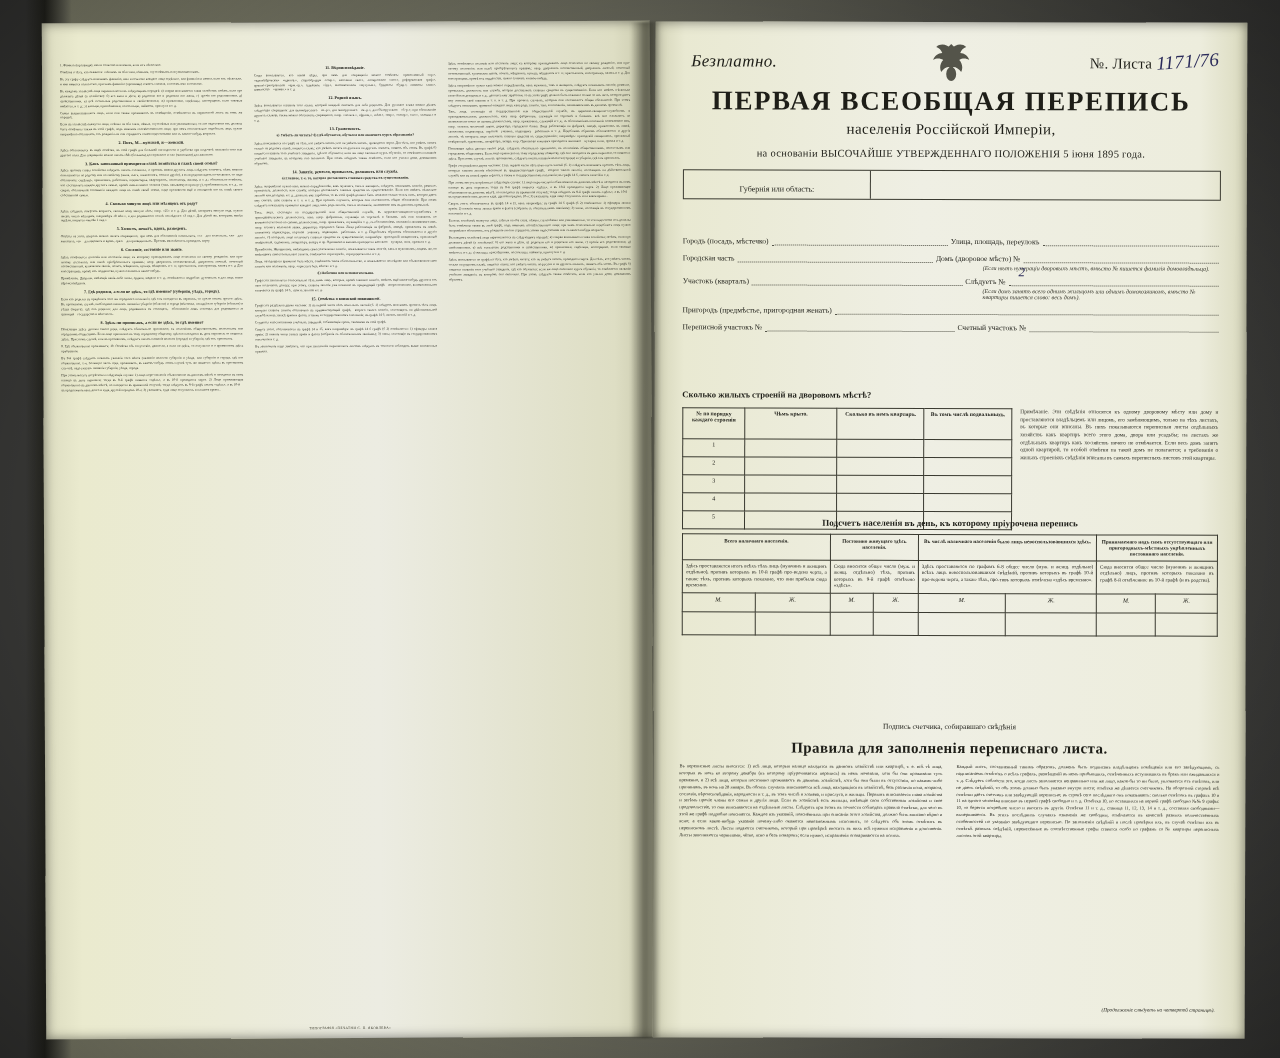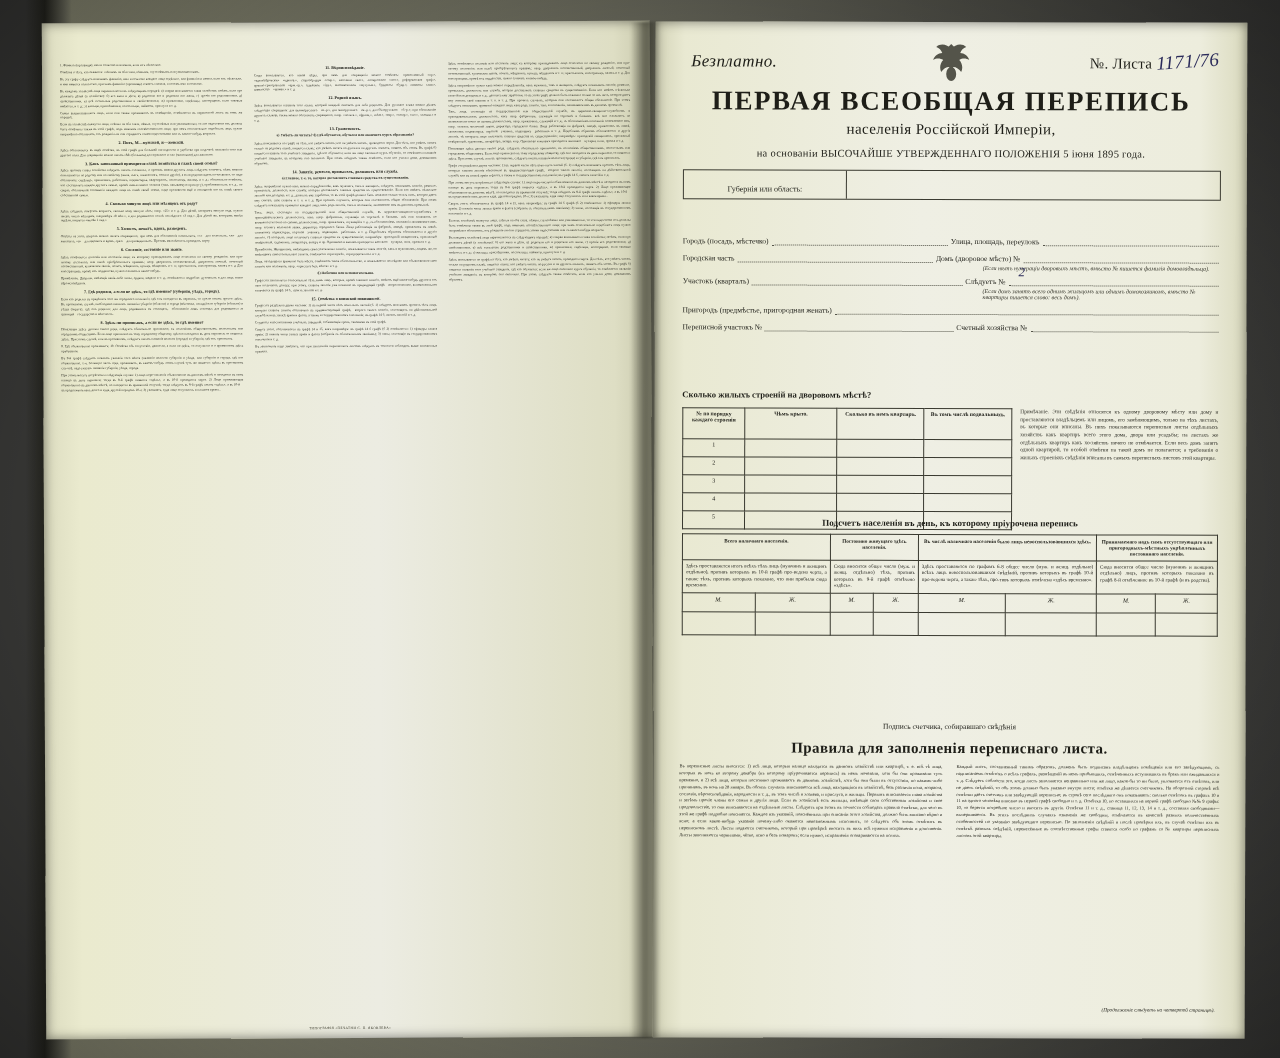--- a/index.html
+++ b/index.html
@@ -79,21 +79,21 @@
     font-size:15px;letter-spacing:0.4px;
   }
   .rp-sub2{
     position:absolute;left:0;top:126px;width:592px;text-align:center;
     font-size:10.5px;letter-spacing:0.3px;
   }
   .box-main{
     position:absolute;left:28px;top:148px;width:536px;border:1px solid #3a3a30;
   }
   .box-row{display:flex;}
-  .box-cell{padding:5px 6px;font-size:8px;}
+  .box-cell{padding:5px 18px;font-size:8px;}
   .bc-l{width:150px;border-right:1px solid #3a3a30;text-align:center;padding-top:14px;}
   .bc-c{flex:1;text-align:center;}
   .bc-r{width:140px;border-left:1px solid #3a3a30;text-align:center;padding-top:14px;}
   .form-big{font-size:18px;font-weight:bold;letter-spacing:1.2px;}
   .form-big2{font-size:16px;font-weight:bold;letter-spacing:2px;}
   .fields{
     position:absolute;left:28px;top:214px;width:536px;font-size:7.6px;
   }
   .fld{display:flex;align-items:flex-end;margin-bottom:7px;}
   .fld .lab{white-space:nowrap;padding-right:3px;}
@@ -275,21 +275,21 @@
         <div class="note-it" style="margin:-5px 0 5px 300px;">(Если домъ занятъ всего однимъ жильцомъ или однимъ домохозяиномъ, вмѣсто № квартиры пишется слово: весь домъ).</div>
 
         <div class="fld">
           <span class="lab">Пригородъ (предмѣстье, пригородная женатъ)</span>
           <span class="line"></span>
         </div>
 
         <div class="fld">
           <span class="lab">Переписной участокъ №</span>
           <span class="line"></span>
-          <span class="lab2">Счетный хозяйства №</span>
+          <span class="lab2">Счетный участокъ №</span>
           <span class="line"></span>
         </div>
       </div>
 
       <div class="q-dwell">Сколько жилыхъ строеній на дворовомъ мѣстѣ?</div>
 
       <table class="tbl t1">
         <tbody>
             <tr>
           <th style="width:60px;">№ по порядку каждаго строенія</th>

